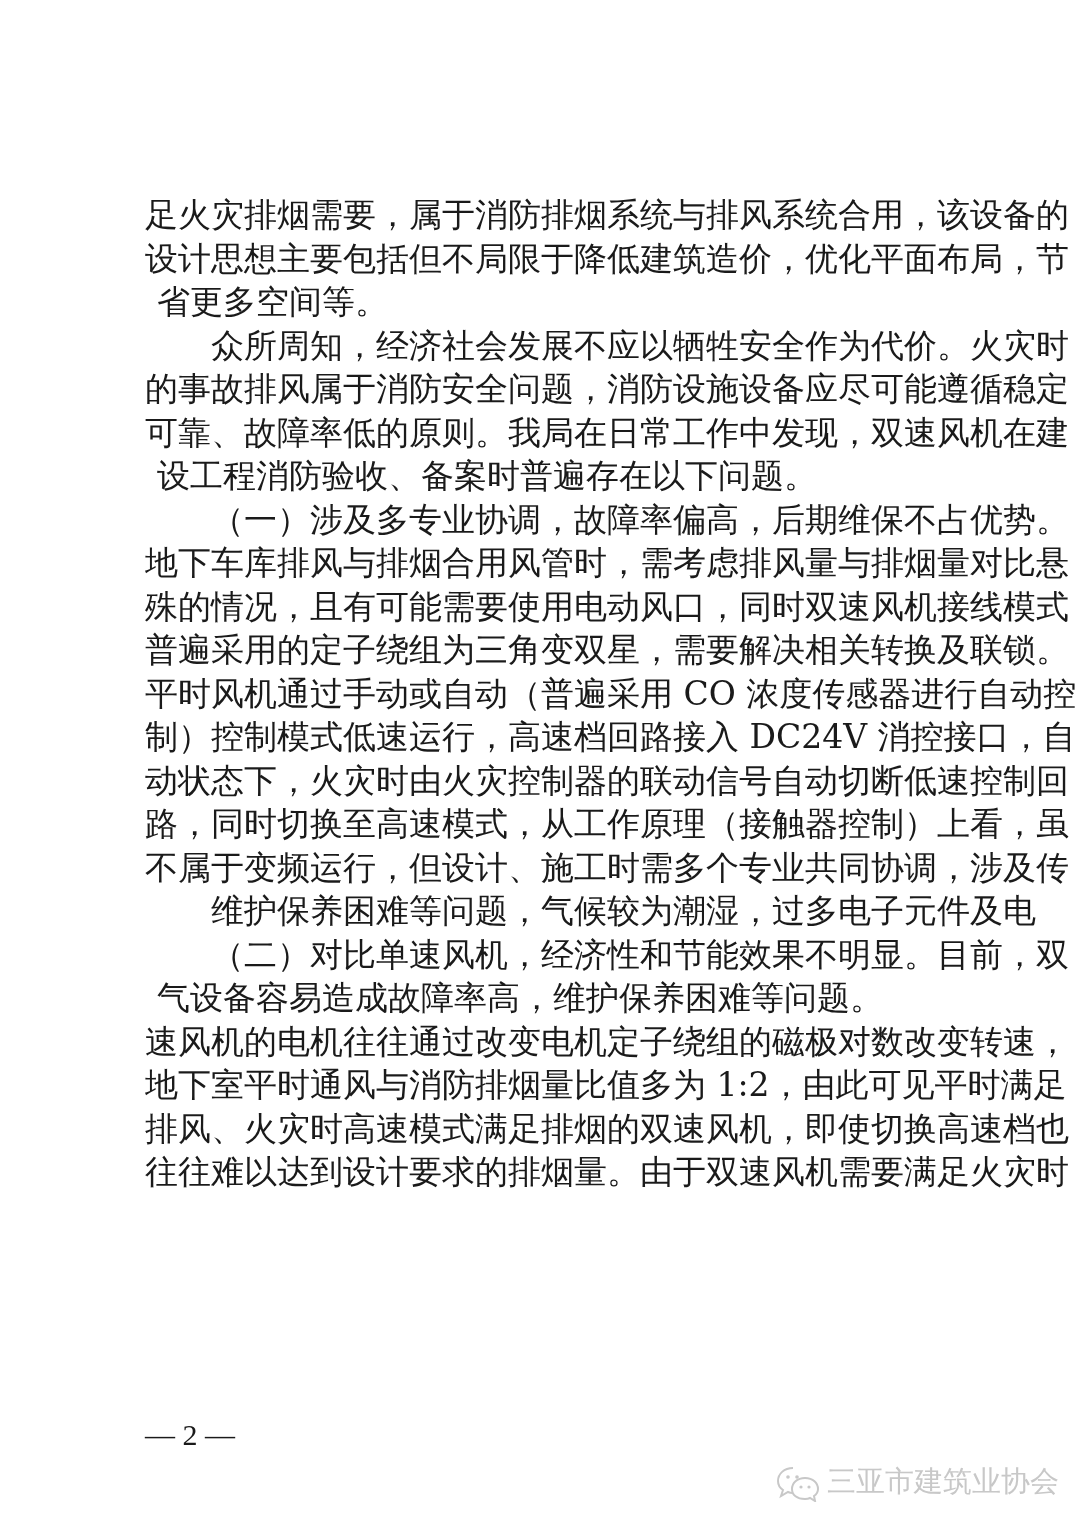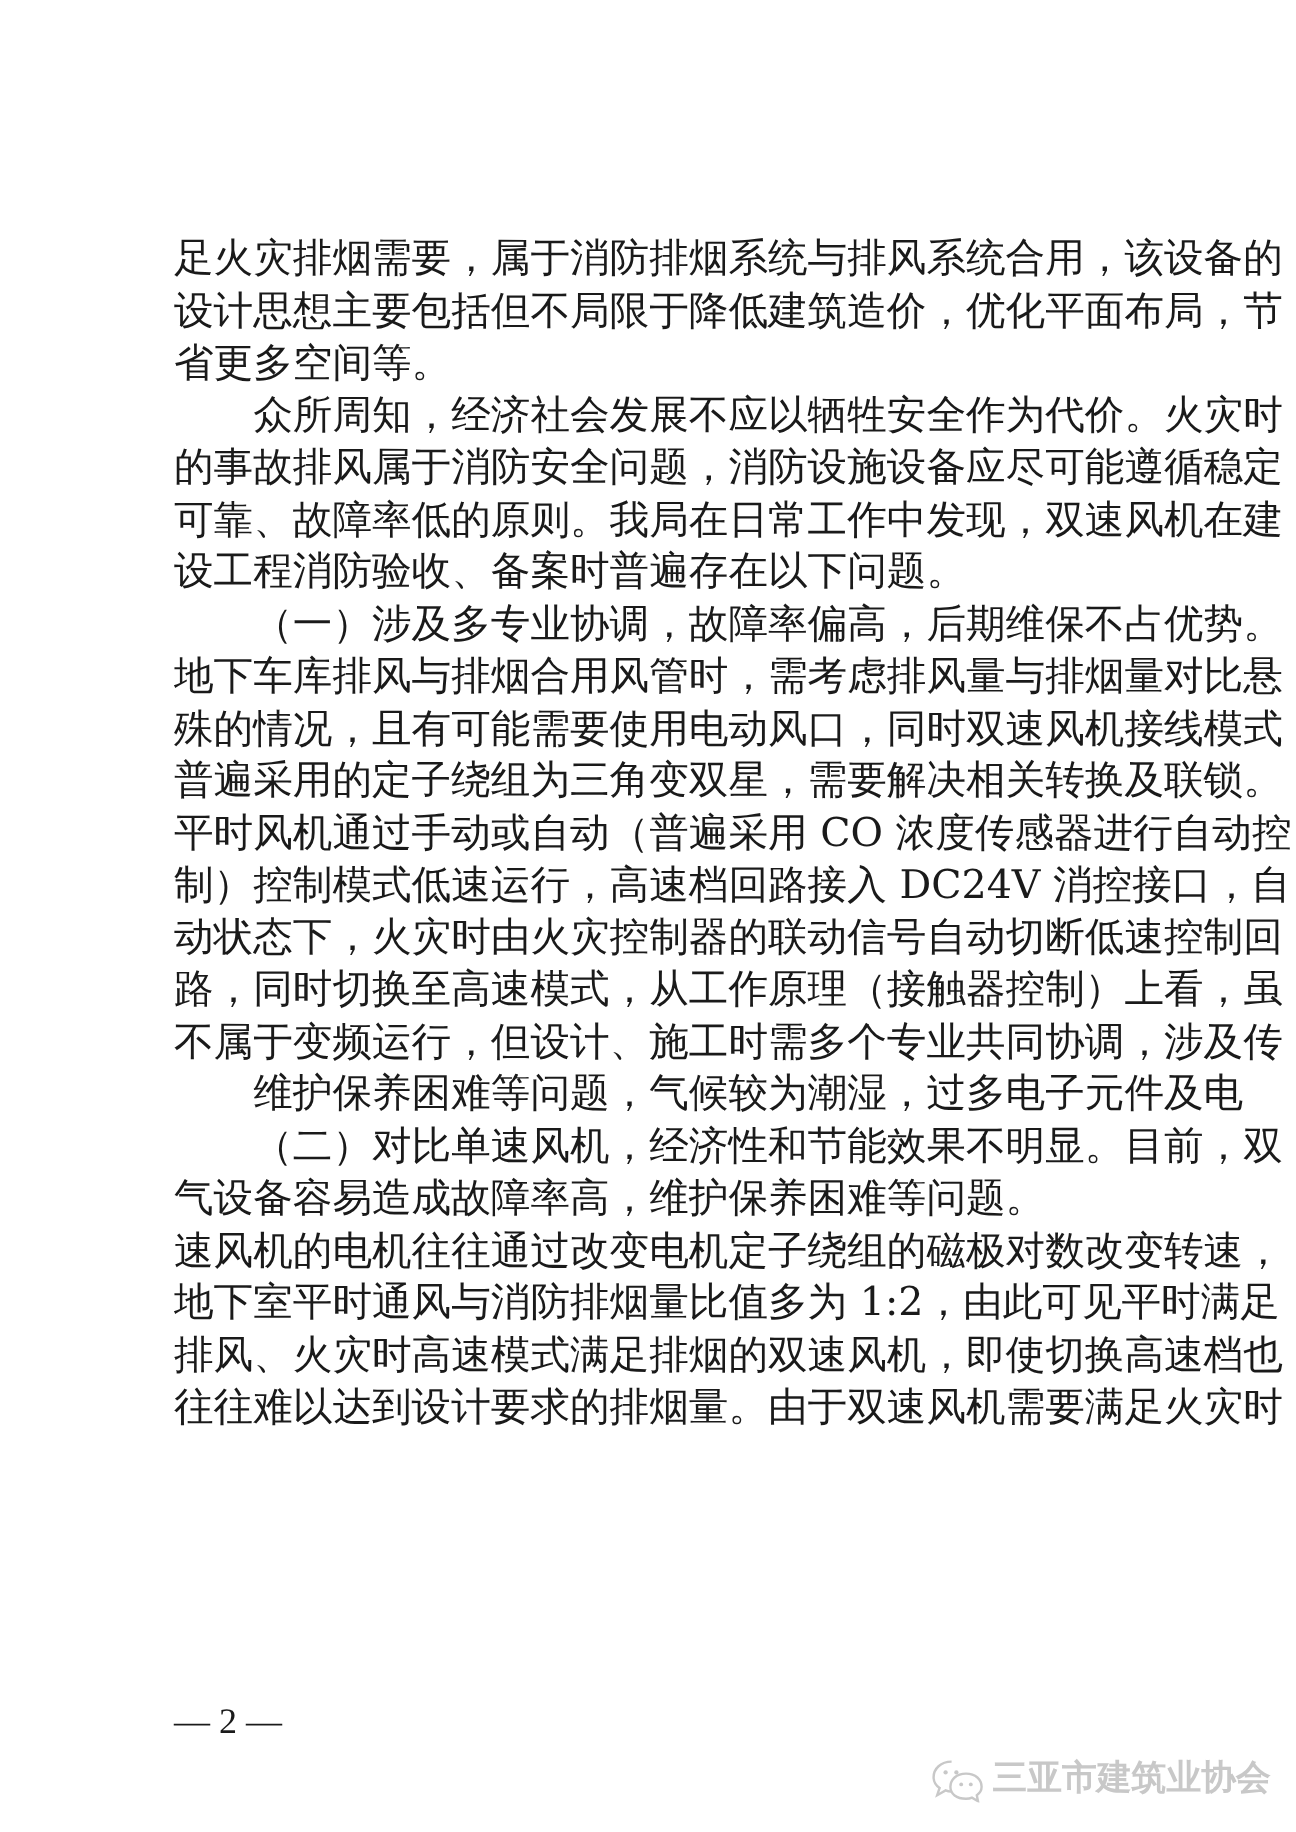--- a/index.html
+++ b/index.html
@@ -2,26 +2,26 @@
 <html><head>
 <meta charset="utf-8">
 <style>
   html, body { margin: 0; padding: 0; background: #ffffff; }
   body { width: 1080px; height: 1527px; position: relative; overflow: hidden;
          font-family: "DejaVu Serif", "Liberation Serif", serif; color: #1a1a1a; }
   .page { position: absolute; left: 0; top: 0; width: 1080px; height: 1527px; padding-left: 45px; }
   .body-text { position: absolute; left: 145px; top: 193px; width: 802px; }
   .line { height: 43.5px; line-height: 43.5px; font-size: 33px; white-space: nowrap;
           text-align: justify; text-align-last: justify; letter-spacing: 0; }
-  .line.last { text-align-last: left; }
+  .line.last { text-align-last: left; margin-left: 12px; }
   .page-number { position: absolute; left: 145px; top: 1418px; font-size: 30px;
                  font-family: "Liberation Serif", serif; color: #1a1a1a; }
   .watermark { position: absolute; left: 775px; top: 1462px; display: flex; align-items: center;
                gap: 6px; color: #c8c8c8; font-size: 29px;
-               font-family: "DejaVu Sans", sans-serif; font-weight: bold; }
+               font-family: "DejaVu Sans", sans-serif; }
   .wm-icon { width: 46px; height: 40px; }
 </style>
 </head>
 <body>
 
 <div class="page">
   <div class="body-text">
     <div class="line">足火灾排烟需要，属于消防排烟系统与排风系统合用，该设备的</div>
     <div class="line">设计思想主要包括但不局限于降低建筑造价，优化平面布局，节</div>
     <div class="line last">省更多空间等。</div>

